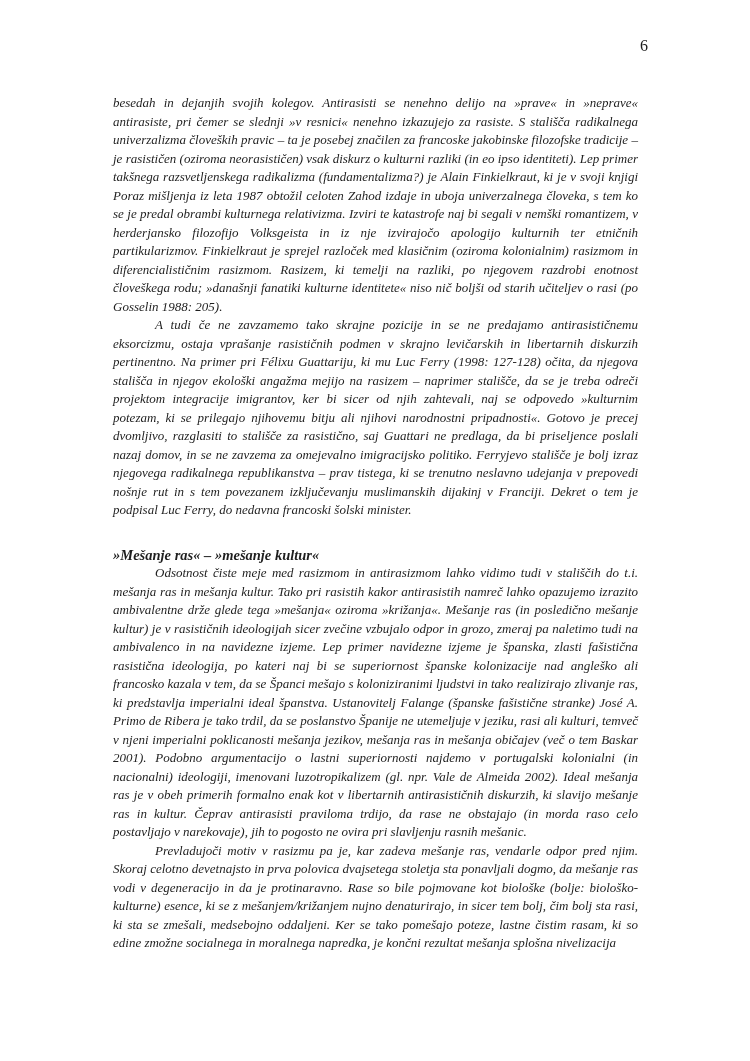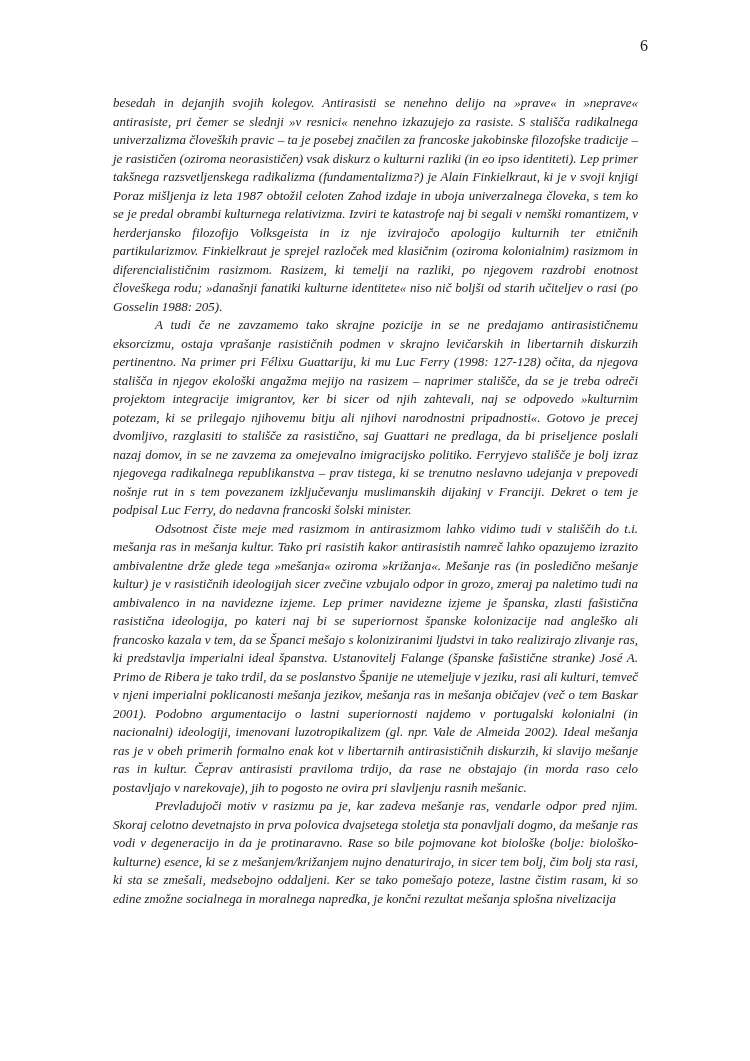--- a/index.html
+++ b/index.html
@@ -61,19 +61,20 @@
 <div class="page">
 
   <div class="page-number">6</div>
 
   <div class="content">
 
     <p class="para">besedah in dejanjih svojih kolegov. Antirasisti se nenehno delijo na »prave« in »neprave« antirasiste, pri čemer se slednji »v resnici« nenehno izkazujejo za rasiste. S stališča radikalnega univerzalizma človeških pravic – ta je posebej značilen za francoske jakobinske filozofske tradicije – je rasističen (oziroma neorasističen) vsak diskurz o kulturni razliki (in eo ipso identiteti). Lep primer takšnega razsvetljenskega radikalizma (fundamentalizma?) je Alain Finkielkraut, ki je v svoji knjigi Poraz mišljenja iz leta 1987 obtožil celoten Zahod izdaje in uboja univerzalnega človeka, s tem ko se je predal obrambi kulturnega relativizma. Izviri te katastrofe naj bi segali v nemški romantizem, v herderjansko filozofijo Volksgeista in iz nje izvirajočo apologijo kulturnih ter etničnih partikularizmov. Finkielkraut je sprejel razloček med klasičnim (oziroma kolonialnim) rasizmom in diferencialističnim rasizmom. Rasizem, ki temelji na razliki, po njegovem razdrobi enotnost človeškega rodu; »današnji fanatiki kulturne identitete« niso nič boljši od starih učiteljev o rasi (po Gosselin 1988: 205).</p>
 
     <p class="para indent">A tudi če ne zavzamemo tako skrajne pozicije in se ne predajamo antirasističnemu eksorcizmu, ostaja vprašanje rasističnih podmen v skrajno levičarskih in libertarnih diskurzih pertinentno. Na primer pri Félixu Guattariju, ki mu Luc Ferry (1998: 127-128) očita, da njegova stališča in njegov ekološki angažma mejijo na rasizem – naprimer stališče, da se je treba odreči projektom integracije imigrantov, ker bi sicer od njih zahtevali, naj se odpovedo »kulturnim potezam, ki se prilegajo njihovemu bitju ali njihovi narodnostni pripadnosti«. Gotovo je precej dvomljivo, razglasiti to stališče za rasistično, saj Guattari ne predlaga, da bi priseljence poslali nazaj domov, in se ne zavzema za omejevalno imigracijsko politiko. Ferryjevo stališče je bolj izraz njegovega radikalnega republikanstva – prav tistega, ki se trenutno neslavno udejanja v prepovedi nošnje rut in s tem povezanem izključevanju muslimanskih dijakinj v Franciji. Dekret o tem je podpisal Luc Ferry, do nedavna francoski šolski minister.</p>
 
+    <h2 class="section-heading">»Mešanje ras« – »mešanje kultur«</h2>
 
     <p class="para indent">Odsotnost čiste meje med rasizmom in antirasizmom lahko vidimo tudi v stališčih do t.i. mešanja ras in mešanja kultur. Tako pri rasistih kakor antirasistih namreč lahko opazujemo izrazito ambivalentne drže glede tega »mešanja« oziroma »križanja«. Mešanje ras (in posledično mešanje kultur) je v rasističnih ideologijah sicer zvečine vzbujalo odpor in grozo, zmeraj pa naletimo tudi na ambivalenco in na navidezne izjeme. Lep primer navidezne izjeme je španska, zlasti fašistična rasistična ideologija, po kateri naj bi se superiornost španske kolonizacije nad angleško ali francosko kazala v tem, da se Španci mešajo s koloniziranimi ljudstvi in tako realizirajo zlivanje ras, ki predstavlja imperialni ideal španstva. Ustanovitelj Falange (španske fašistične stranke) José A. Primo de Ribera je tako trdil, da se poslanstvo Španije ne utemeljuje v jeziku, rasi ali kulturi, temveč v njeni imperialni poklicanosti mešanja jezikov, mešanja ras in mešanja običajev (več o tem Baskar 2001). Podobno argumentacijo o lastni superiornosti najdemo v portugalski kolonialni (in nacionalni) ideologiji, imenovani luzotropikalizem (gl. npr. Vale de Almeida 2002). Ideal mešanja ras je v obeh primerih formalno enak kot v libertarnih antirasističnih diskurzih, ki slavijo mešanje ras in kultur. Čeprav antirasisti praviloma trdijo, da rase ne obstajajo (in morda raso celo postavljajo v narekovaje), jih to pogosto ne ovira pri slavljenju rasnih mešanic.</p>
 
     <p class="para indent">Prevladujoči motiv v rasizmu pa je, kar zadeva mešanje ras, vendarle odpor pred njim. Skoraj celotno devetnajsto in prva polovica dvajsetega stoletja sta ponavljali dogmo, da mešanje ras vodi v degeneracijo in da je protinaravno. Rase so bile pojmovane kot biološke (bolje: biološko-kulturne) esence, ki se z mešanjem/križanjem nujno denaturirajo, in sicer tem bolj, čim bolj sta rasi, ki sta se zmešali, medsebojno oddaljeni. Ker se tako pomešajo poteze, lastne čistim rasam, ki so edine zmožne socialnega in moralnega napredka, je končni rezultat mešanja splošna nivelizacija</p>
 
   </div>
 </div>
 
 </body></html>

